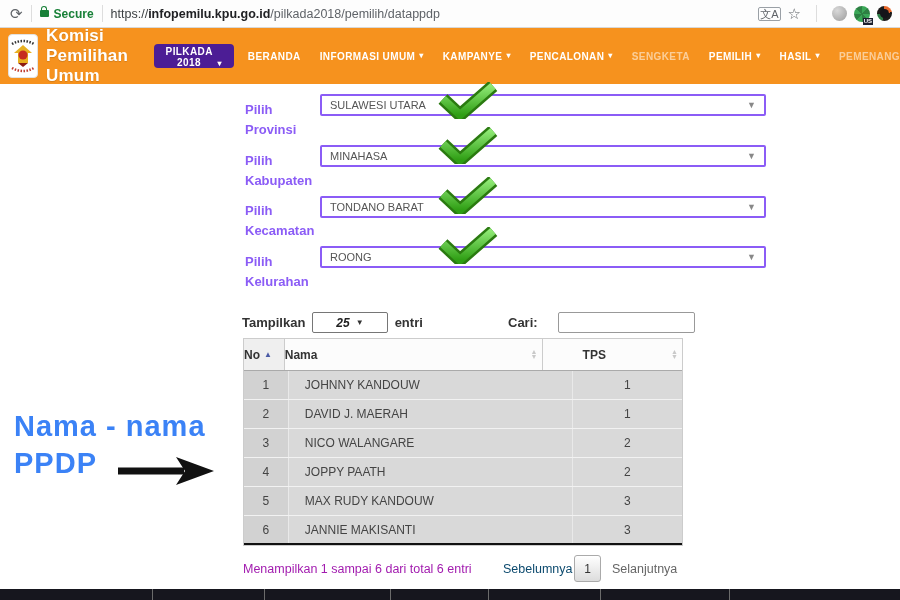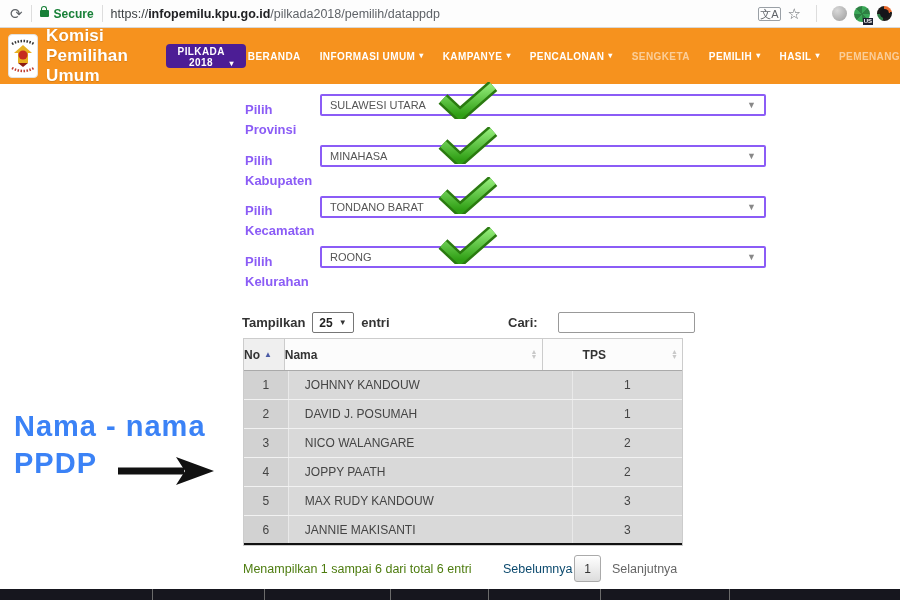--- a/index.html
+++ b/index.html
@@ -38,41 +38,41 @@
   
   .site-header { position:absolute; left:0; top:28px; width:900px; height:56px;
     display:flex; align-items:center; }
   .kpu-logo { width:34px; height:44px; background:#fff; border-radius:4px; margin-left:8px;
     border:1px solid #e2e2e2; display:flex; align-items:center; justify-content:center; }
   .brand { color:#fff; font-size:17px; font-weight:700; margin-left:8px;
     text-shadow:0 1px 1px rgba(0,0,0,.15); letter-spacing:.2px; }
   .pilkada-btn { margin-left:14px; height:24px; border-radius:4px; border:none;
     color:#fff; font-weight:700; font-size:10px; letter-spacing:.4px; padding:0 12px;
     cursor:pointer; display:flex; align-items:center; gap:5px; }
-  .nav { display:flex; align-items:flex-end; margin-left:2px; gap:19px; }
+  .nav { display:flex; align-items:flex-end; margin-left:14px; gap:19px; }
   .nav-item { color:#fff; font-size:10px; font-weight:700; letter-spacing:.4px;
     cursor:pointer; display:flex; align-items:center; gap:4px; white-space:nowrap; }
   .nav-item.muted { opacity:.55; }
   .nav-item .caret, .pilkada-btn .caret { font-size:8px; line-height:1; }
 
   
   .form-label { position:absolute; left:245px; width:74px; font-size:13px; font-weight:700;
     color:#8b5cf6; line-height:1.55; }
   .sel { position:absolute; left:320px; width:446px; height:22px; background:#fff;
     border:2px solid #8b5cf6; border-radius:2px; font-size:11px; color:#555;
     display:flex; align-items:center; padding:0 8px; cursor:pointer; }
   .sel .sel-caret { margin-left:auto; color:#888; font-size:9px; }
   .checkmark { position:absolute; left:437px; width:62px; height:37px; }
 
   
   .ctl-left { position:absolute; left:242px; top:312px; font-size:13px; font-weight:600;
     color:#333; display:flex; align-items:center; gap:7px; }
   .size-select { border:1px solid #767676; border-radius:2px; height:21px; min-width:42px;
-    display:inline-flex; align-items:center; padding:0 6px; gap:6px; font-size:12px;
-    color:#222; background:#fff; cursor:pointer; }
+    display:inline-flex; align-items:center; padding:0 23px; gap:6px; font-size:12px;
+    color:#222; background:#fff; cursor:pointer;font-style:italic; }
   .size-select .sel-caret { font-size:8px; color:#333; }
   .ctl-right { position:absolute; left:508px; top:312px; display:flex; align-items:center; gap:20px;
     font-size:13px; font-weight:600; color:#333; }
   .search-input { width:137px; height:21px; border:1px solid #999; border-radius:2px;
     font-size:12px; padding:0 5px; font-family:"Liberation Sans",sans-serif; }
 
   
   .dt { position:absolute; left:243px; top:338px; width:440px; border:1px solid #ccc; }
   .dt-hrow { display:flex; height:32px; background:#fcfcfc; border-bottom:1px solid #aaa; }
   .dt-hcell { display:flex; align-items:center; font-size:12px;
@@ -86,21 +86,21 @@
   .dt-row { display:flex; height:29px; border-bottom:1px solid #f2f2f2; }
   .dt-row:last-child { border-bottom:2px solid #111; }
   .dt-cell { display:flex; align-items:center; font-size:12px; color:#444;
     background:#d9d9d9; border-right:1px solid #e9e9e9; }
   .dt-cell:last-child { border-right:none; }
   .dt-cell.c-no { justify-content:center; background:#d2d2d2; }
   .dt-cell.c-nama { padding-left:16px; }
   .dt-cell.c-tps { justify-content:center; }
 
   
-  .dt-info { position:absolute; left:243px; top:562px; font-size:12.5px; color:#4d7c0f; }
+  .dt-info { position:absolute; left:243px; top:562px; font-size:12.5px; color:#a21caf; }
   .pg-prev { position:absolute; left:503px; top:562px; font-size:12.5px; color:#0c4a6e; cursor:default; }
   .pg-btn { position:absolute; left:574px; top:555px; width:27px; height:27px;
     border:1px solid #aaa; border-radius:3px; background:linear-gradient(#fff,#dcdcdc);
     font-size:12px; color:#333; display:flex; align-items:center; justify-content:center;
     cursor:pointer; }
   .pg-next { position:absolute; left:612px; top:562px; font-size:12.5px; color:#666; cursor:default; }
 
   
   .annot { position:absolute; left:14px; top:408px; font-weight:700; font-size:29px;
     line-height:1.28; letter-spacing:1px; }
@@ -261,21 +261,21 @@
         <span class="sort-both"><span>▲</span><br><span>▼</span></span>
       </div>
     </div>
     <div class="dt-row">
       <div class="dt-cell c-no">1</div>
       <div class="dt-cell c-nama">JOHNNY KANDOUW</div>
       <div class="dt-cell c-tps">1</div>
     </div>
     <div class="dt-row">
       <div class="dt-cell c-no">2</div>
-      <div class="dt-cell c-nama">DAVID J. POSUMAH</div>
+      <div class="dt-cell c-nama">DAVID J. MAERAH</div>
       <div class="dt-cell c-tps">1</div>
     </div>
     <div class="dt-row">
       <div class="dt-cell c-no">3</div>
       <div class="dt-cell c-nama">NICO WALANGARE</div>
       <div class="dt-cell c-tps">2</div>
     </div>
     <div class="dt-row">
       <div class="dt-cell c-no">4</div>
       <div class="dt-cell c-nama">JOPPY PAATH</div>

